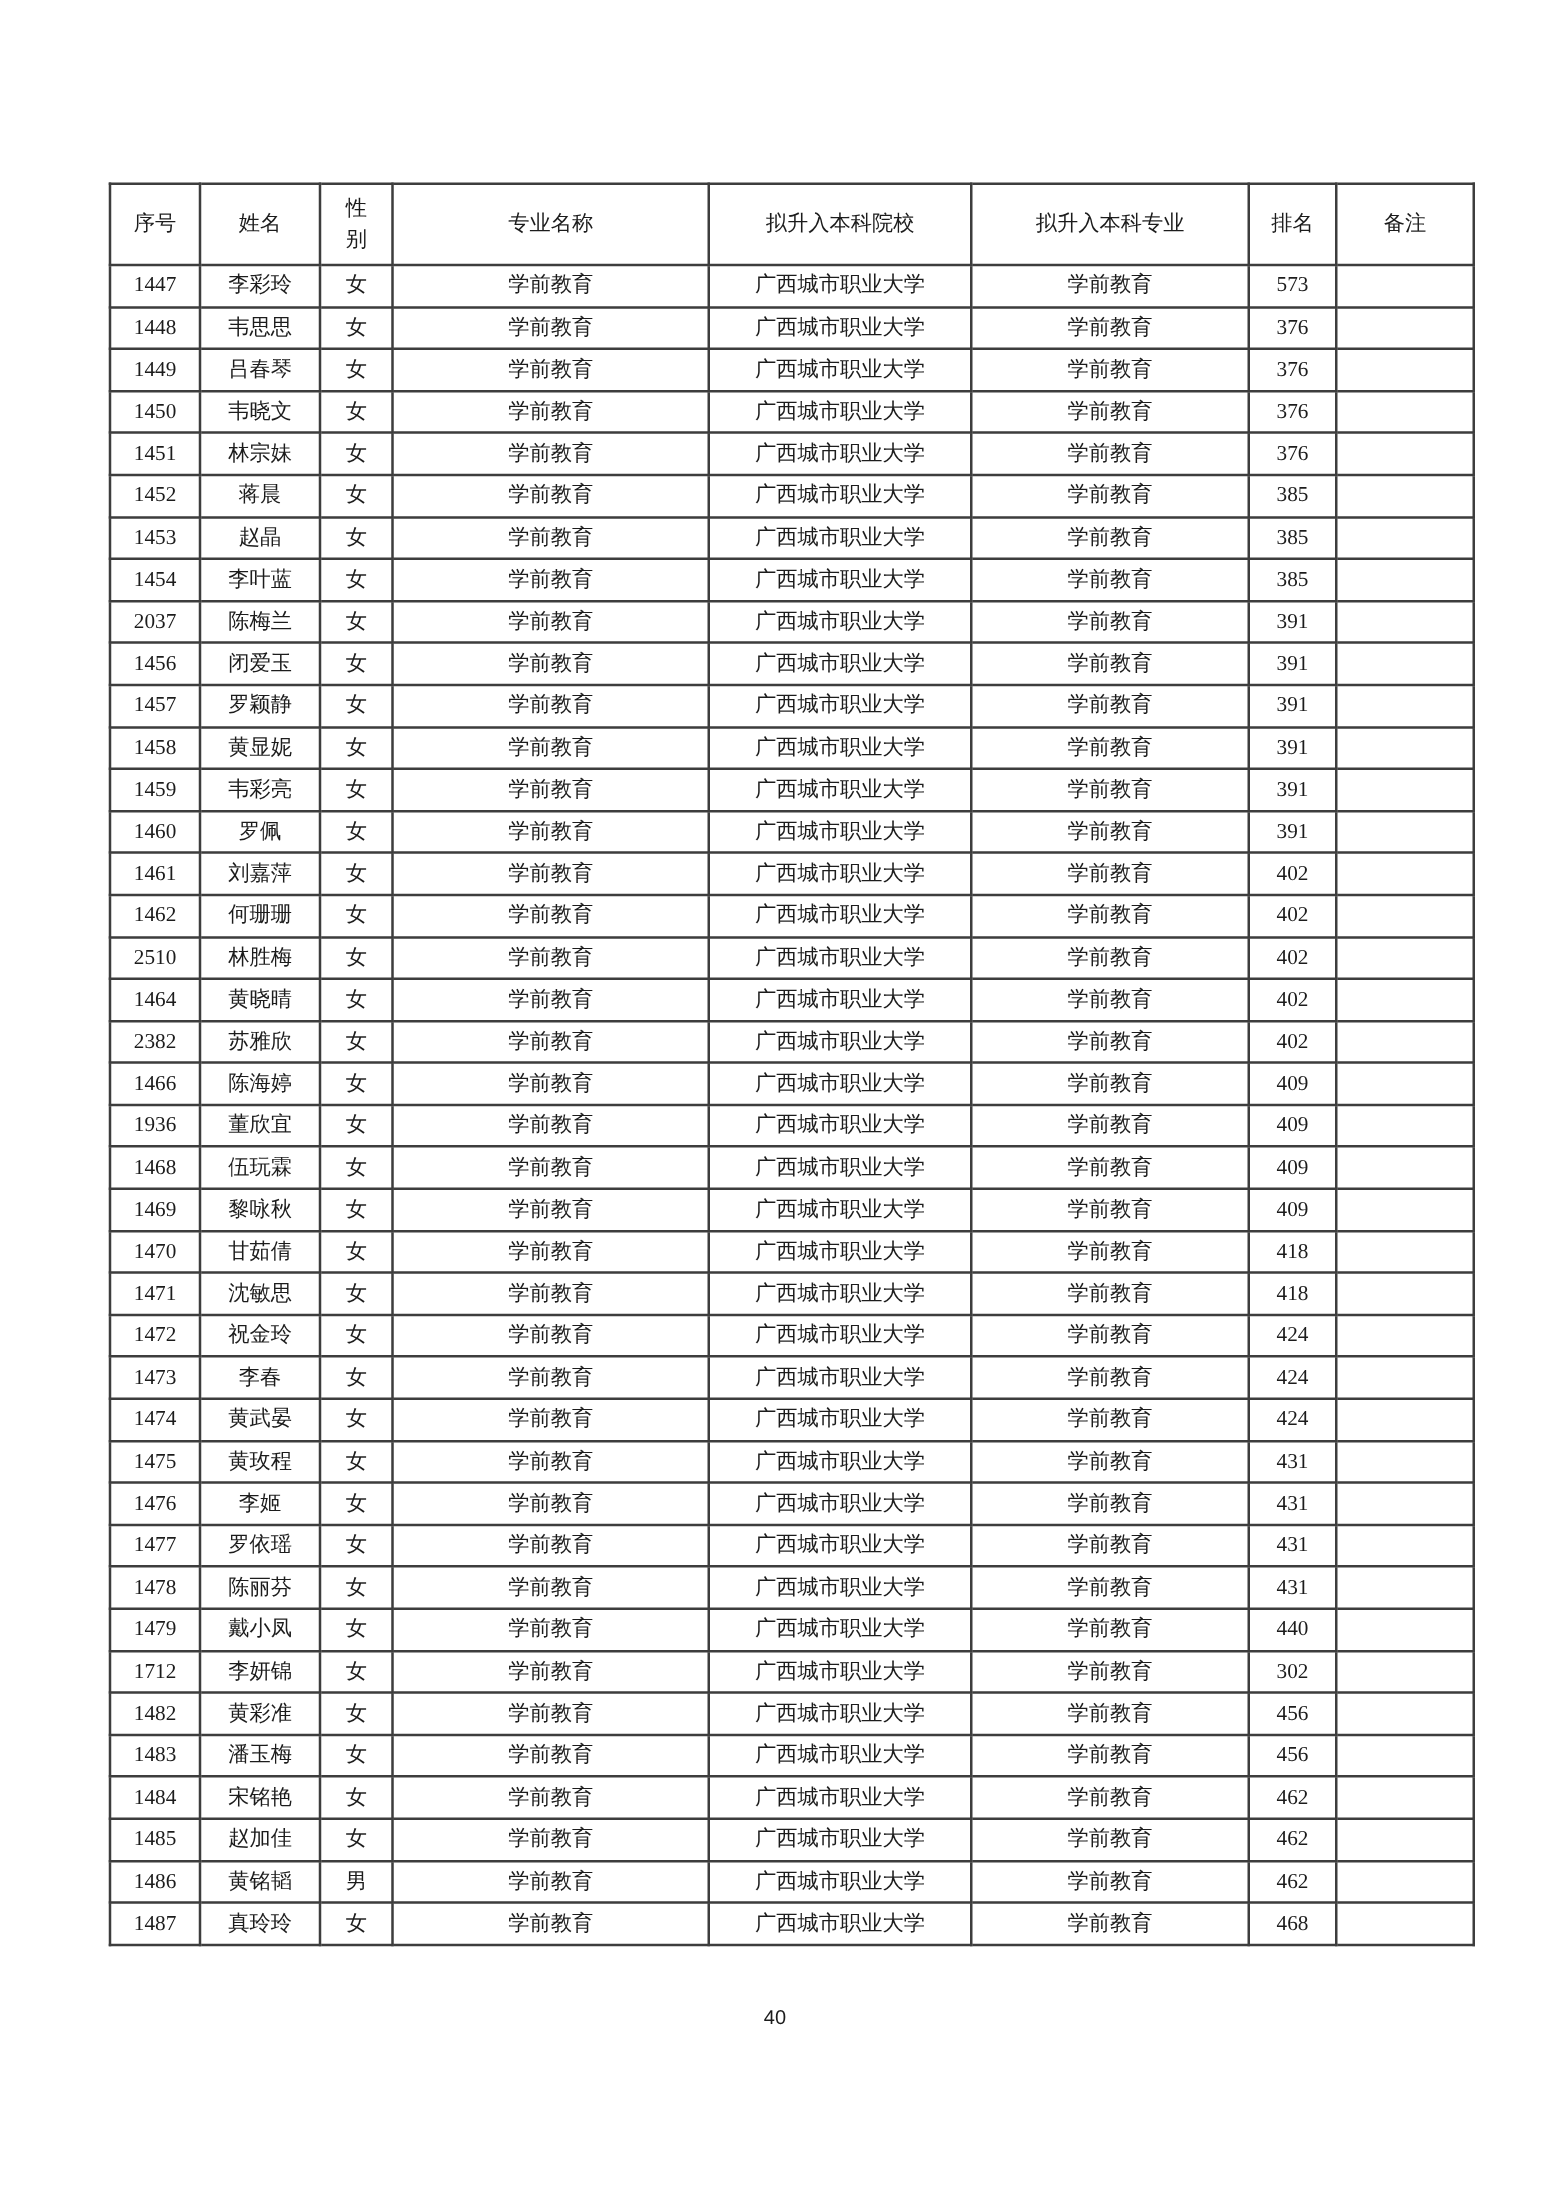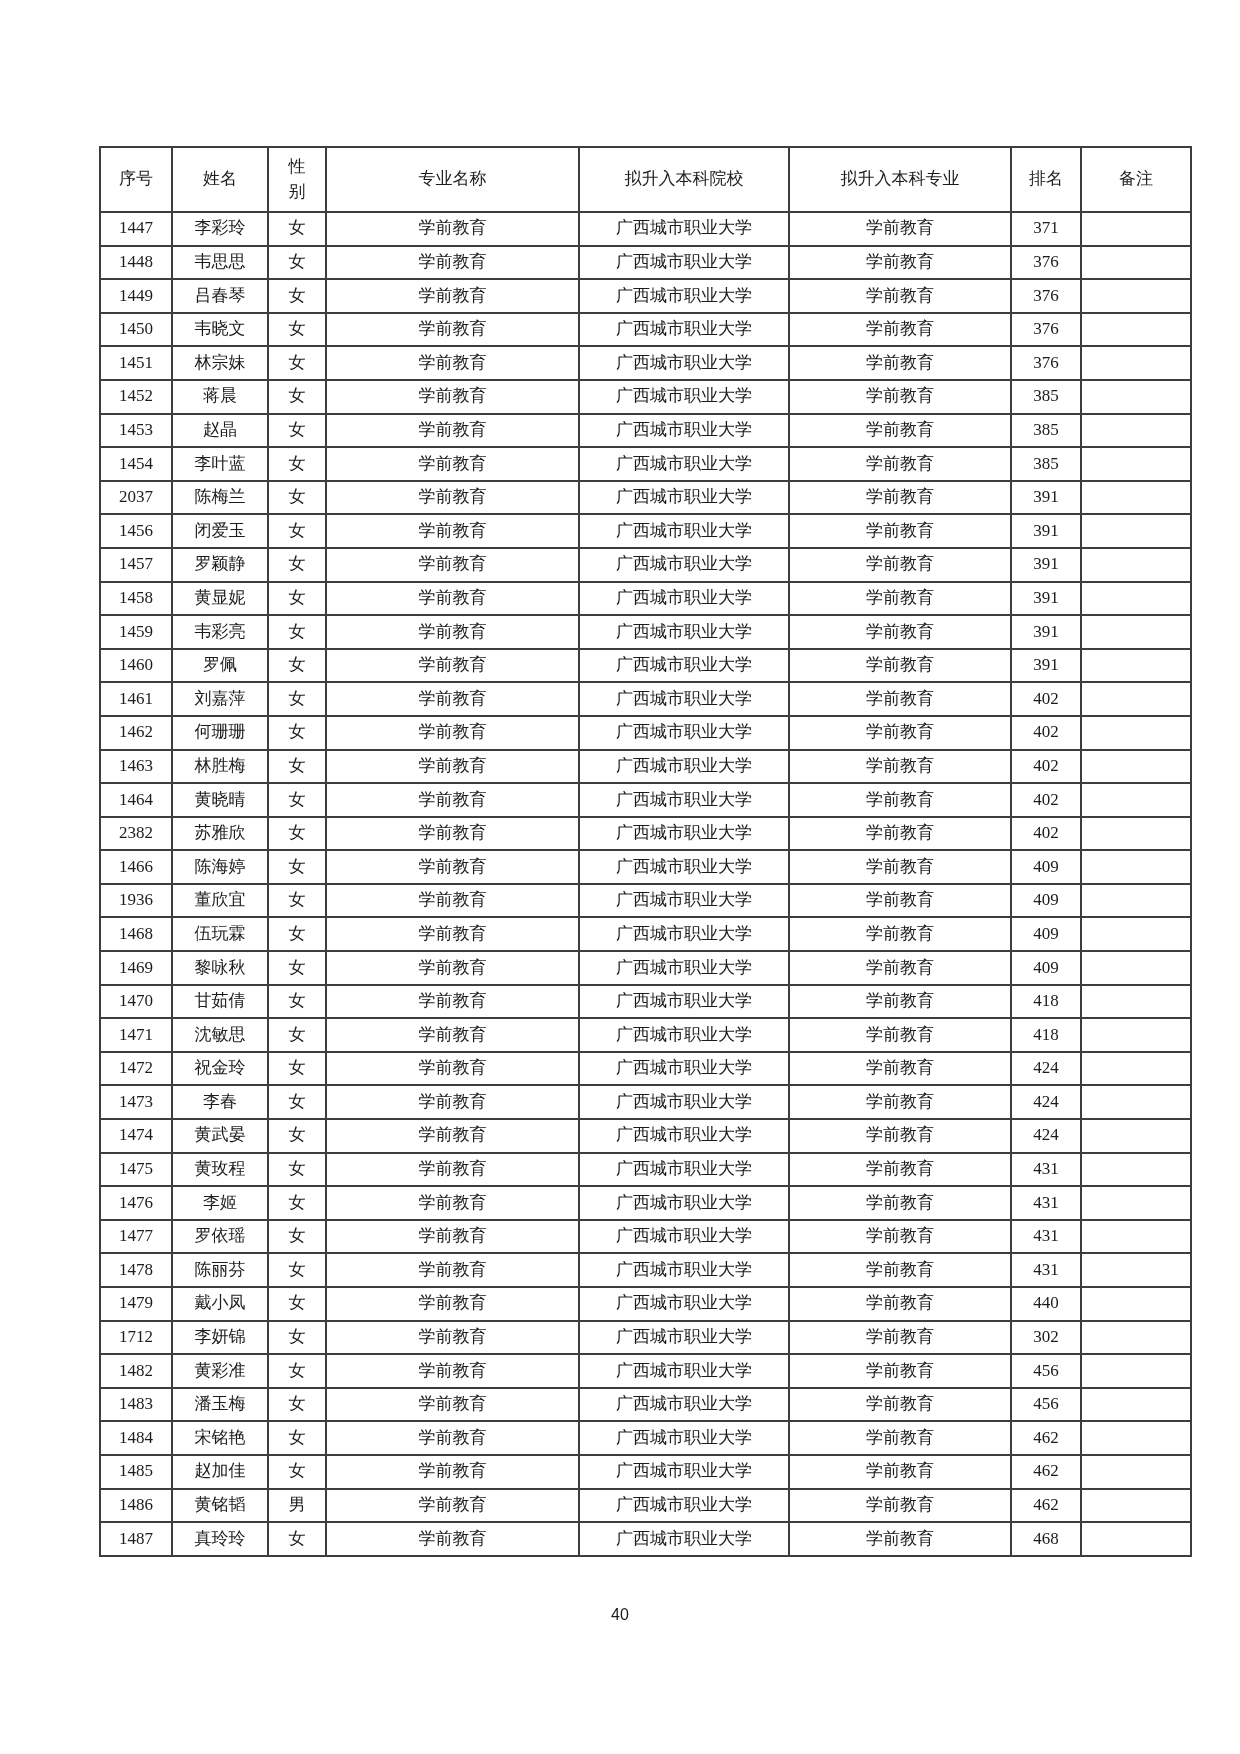--- a/index.html
+++ b/index.html
@@ -11,21 +11,21 @@
     position: relative;
     width: 1240px;
     height: 1754px;
     background: #ffffff;
     font-family: "Liberation Serif", "DejaVu Serif", serif;
     color: #1c1c1c;
     overflow: hidden;
   }
   table.roster {
     position: absolute;
-    left: 99px;
+    left: 87px;
     top: 146px;
     width: 1091px;
     border-collapse: collapse;
     table-layout: fixed;
     padding-left: 17px;
   }
   table.roster th,
   table.roster td {
     border: 2px solid #3d3d3d;
     text-align: center;
@@ -84,21 +84,21 @@
       </tr>
     </thead>
     <tbody id="table-body">
         <tr>
           <td>1447</td>
           <td>李彩玲</td>
           <td>女</td>
           <td>学前教育</td>
           <td>广西城市职业大学</td>
           <td>学前教育</td>
-          <td>371</td>
+          <td>573</td>
           <td></td>
         </tr>
         <tr>
           <td>1448</td>
           <td>韦思思</td>
           <td>女</td>
           <td>学前教育</td>
           <td>广西城市职业大学</td>
           <td>学前教育</td>
           <td>376</td>
@@ -238,21 +238,21 @@
           <td>1462</td>
           <td>何珊珊</td>
           <td>女</td>
           <td>学前教育</td>
           <td>广西城市职业大学</td>
           <td>学前教育</td>
           <td>402</td>
           <td></td>
         </tr>
         <tr>
-          <td>1463</td>
+          <td>2510</td>
           <td>林胜梅</td>
           <td>女</td>
           <td>学前教育</td>
           <td>广西城市职业大学</td>
           <td>学前教育</td>
           <td>402</td>
           <td></td>
         </tr>
         <tr>
           <td>1464</td>

